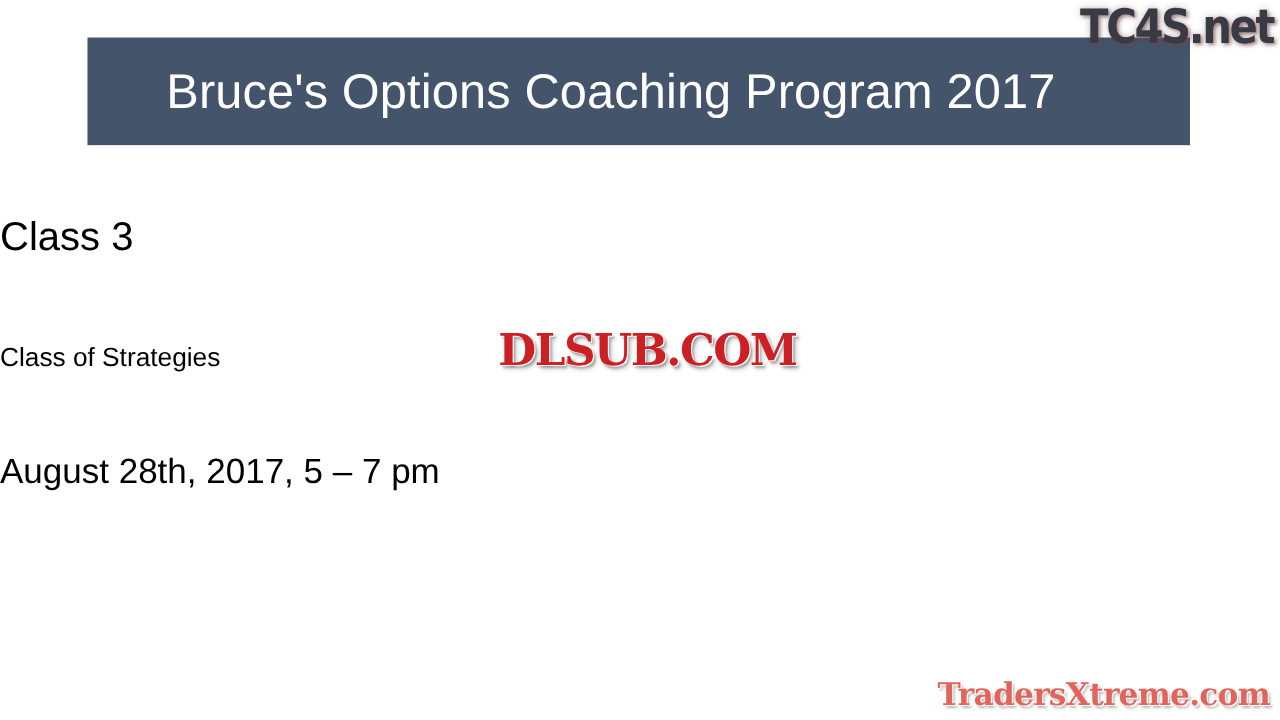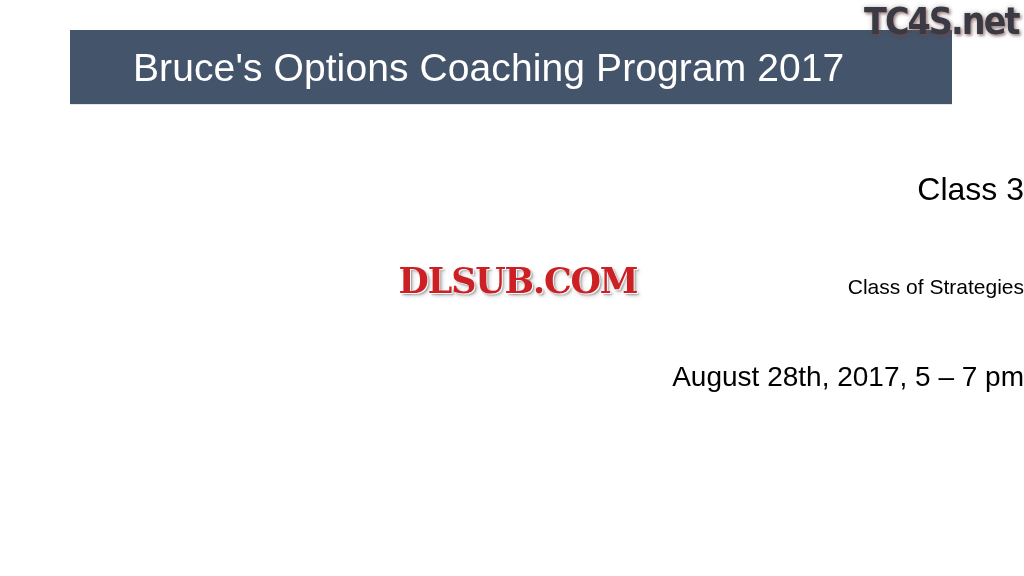--- a/index.html
+++ b/index.html
@@ -17,21 +17,21 @@
     background: #ffffff;
     overflow: hidden;
   }
 
   
   #title-banner {
     position: absolute;
     left: 70px;
     top: 30px;
     width: 882px;
-    height: 74px;
+    height: 86px;
     background: #44546A;
     box-shadow: 0 1px 0 rgba(0,0,0,0.10);
     display: flex;
     align-items: center;
   }
   #title-text {
     color: #FFFFFF;
     font-family: "Liberation Sans", sans-serif;
     font-size: 39px;
     font-weight: 400;
@@ -39,21 +39,21 @@
     padding-left: 63px;
     white-space: nowrap;
     line-height: 1;
   }
 
   
   .body-line {
     position: absolute;
     left: 0;
     width: 1024px;
-    text-align: right;
+    text-align: left;
     color: #000000;
     font-family: "Liberation Sans", sans-serif;
     font-weight: 400;
     line-height: 1.1;
     white-space: nowrap;
   }
   #class-line {
     top: 172px;
     font-size: 32px;
   }
@@ -137,14 +137,15 @@
   <div class="body-line" id="class-line">Class 3</div>
 
   <div class="body-line" id="subject-line">Class of Strategies</div>
 
   <div class="body-line" id="date-line">August 28th, 2017, 5 – 7 pm</div>
 
   <div id="tc4s-watermark">TC4S.net</div>
 
   <div id="dlsub-watermark">DLSUB.COM</div>
 
+  <div id="tradersxtreme-watermark">TradersXtreme.com</div>
 
 </div>
 
 </body></html>

